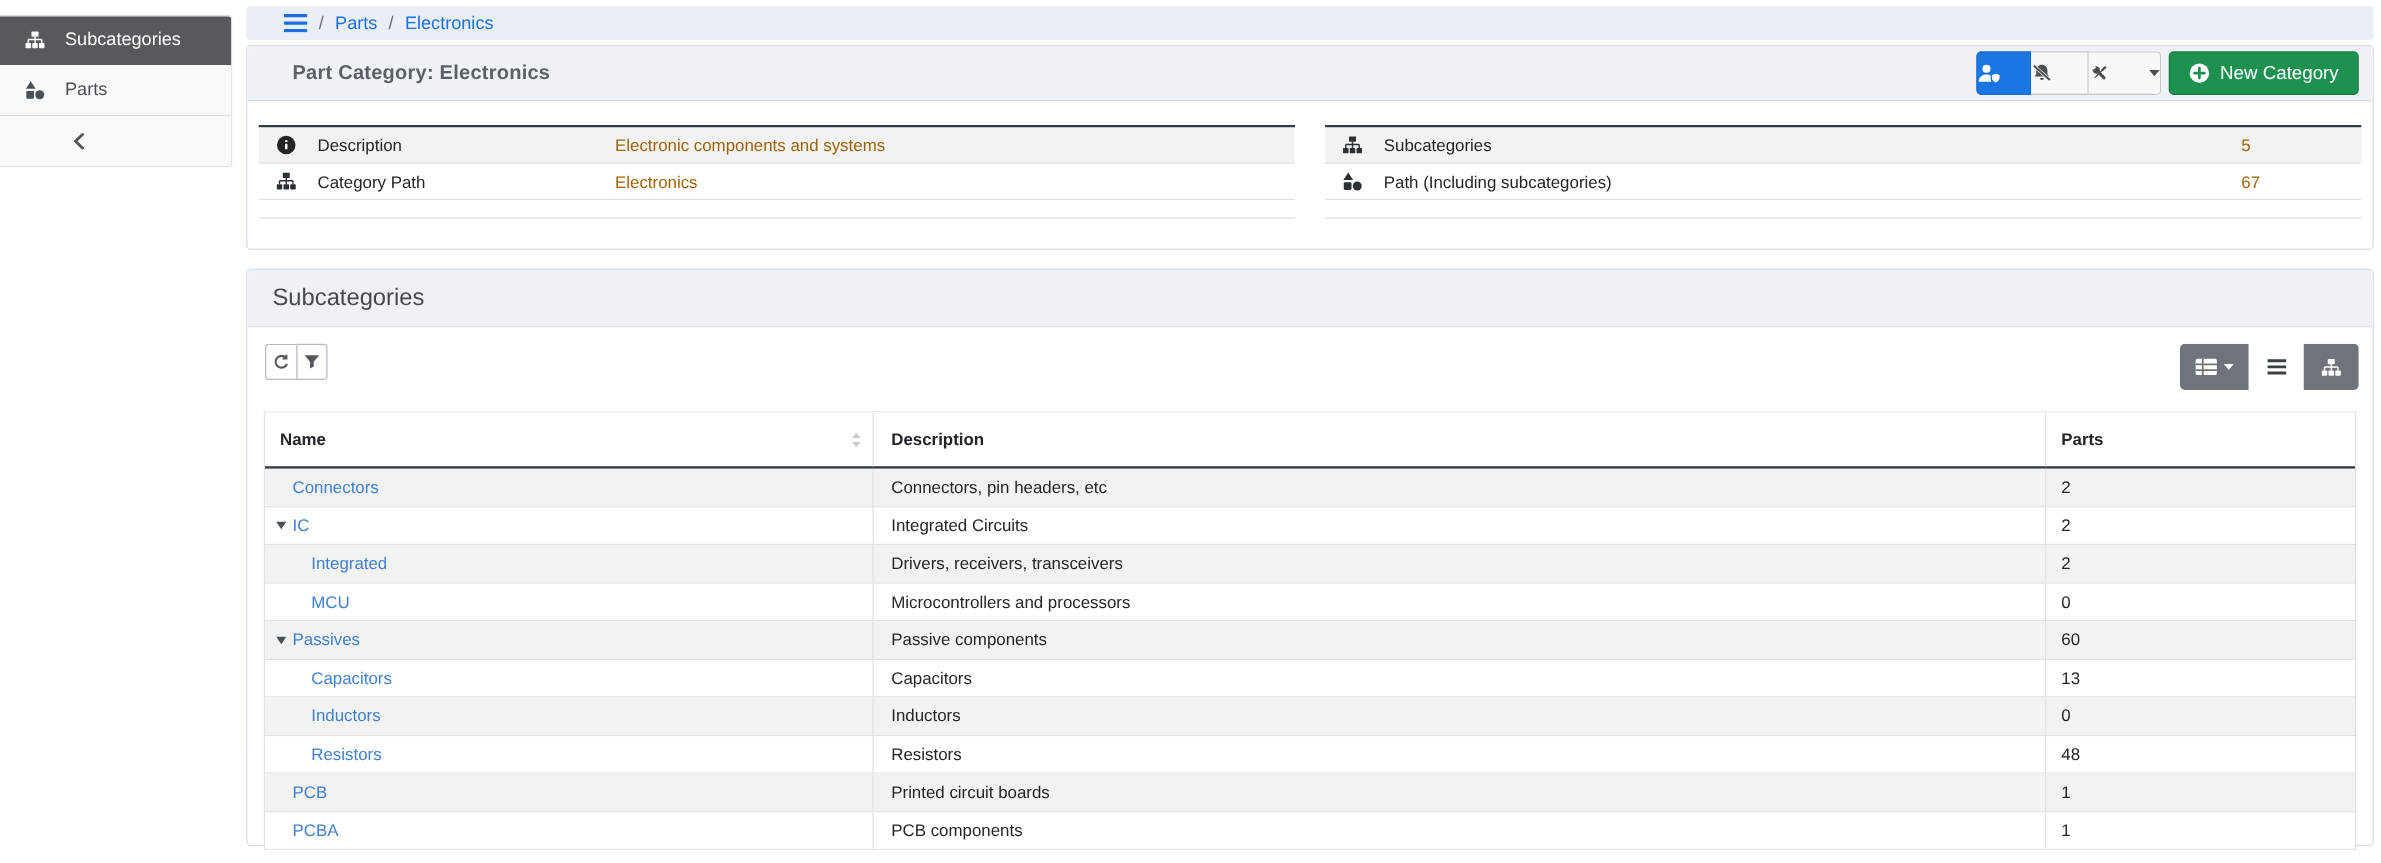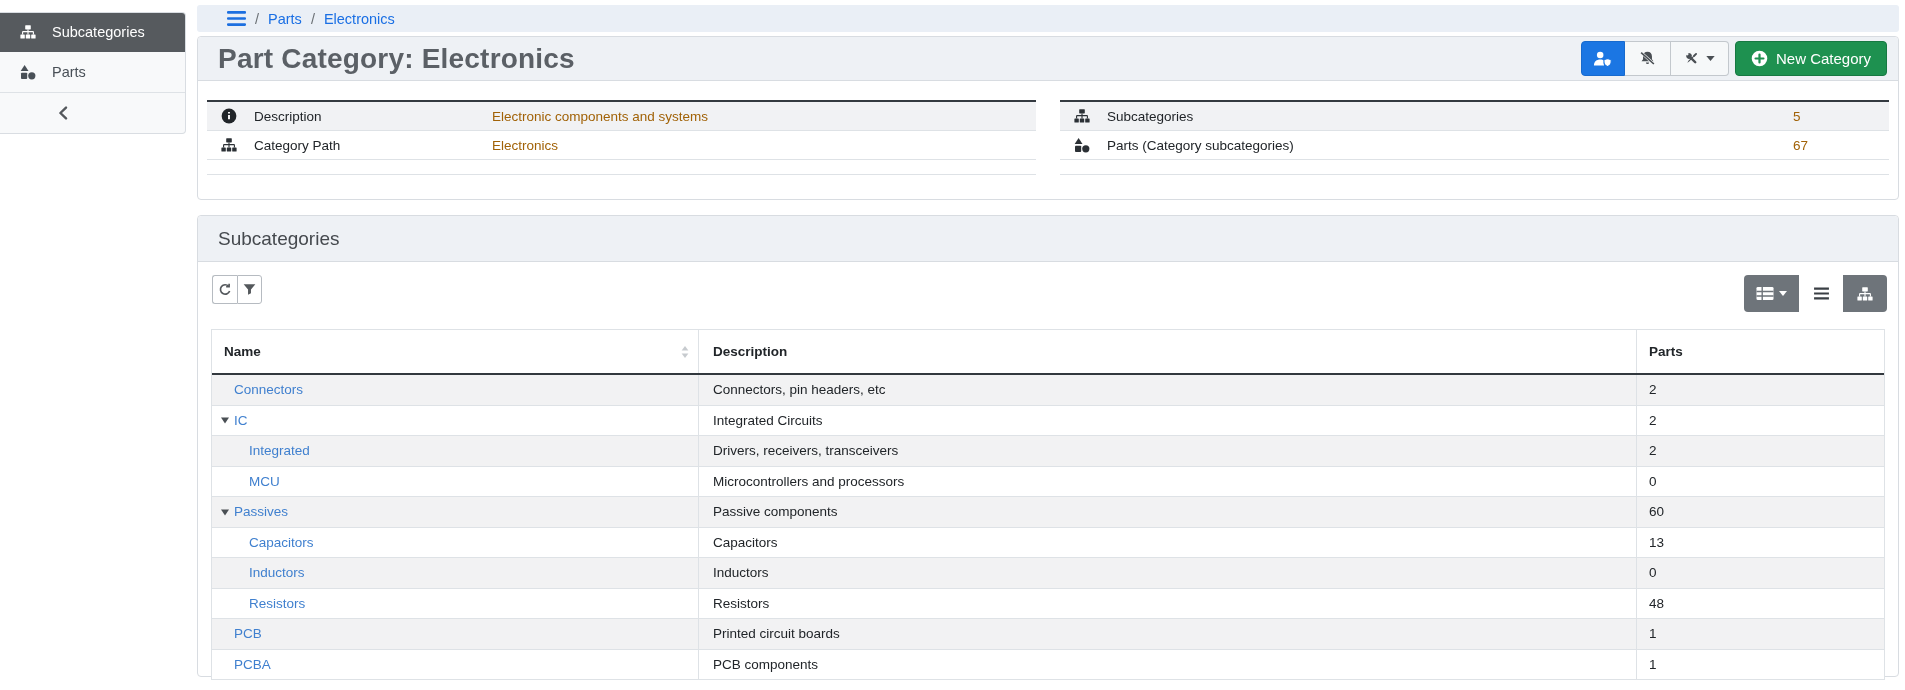--- a/index.html
+++ b/index.html
@@ -29,26 +29,26 @@
 
   
   .panel{position:absolute;left:197px;width:1702px;box-sizing:border-box;background:#fff;
     border:1px solid #d8dce1;border-radius:4px;}
   #panel1{top:36px;height:164px;}
   #panel2{top:215px;height:462px;}
   .panel-head{height:45px;background:#eef1f5;border-bottom:1px solid #d8dce1;border-radius:4px 4px 0 0;
     display:flex;align-items:center;padding:0 11px 0 20px;box-sizing:border-box;}
   #panel1 .panel-head{height:44px;}
   #panel2 .panel-head{height:46px;}
-  .page-title{font-size:28px;font-weight:bold;color:#5b6066;letter-spacing:.2px;}
+  .page-title{font-size:16px;font-weight:bold;color:#5b6066;letter-spacing:.2px;margin-left:16px;}
   .section-title{font-size:19px;color:#45494e;}
 
   
   .head-actions{margin-left:auto;display:flex;align-items:center;}
-  .btn{height:35px;box-sizing:border-box;display:flex;align-items:center;justify-content:center;cursor:pointer;}
+  .btn{height:35px;box-sizing:border-box;display:flex;align-items:center;justify-content:space-between;cursor:pointer;}
   .btn-blue{width:44px;background:#1b76e3;border:1px solid #176ace;border-radius:4px 0 0 4px;color:#fff;}
   .btn-light{width:46px;background:#f6f8f9;border:1px solid #c3c8cd;border-left:none;color:#4a4f54;}
   .btn-tools{width:58px;gap:6px;border-radius:0 4px 4px 0;}
   .btn-green{margin-left:6px;padding:0 15px;background:#1e9150;border:1px solid #177942;color:#fff;
     border-radius:4px;font-size:15px;gap:8px;}
 
   
   .panel-body1{padding:19px 9px 0;display:flex;gap:24px;}
   .info-table{flex:1;border-top:2px solid #343a40;}
   .info-row{height:29px;display:flex;align-items:center;border-bottom:1px solid #dee2e6;
@@ -249,21 +249,21 @@
             <span class="info-value">5</span>
           </div>
           <div class="info-row">
             <span class="icn">
               <svg viewBox="0 0 16 16" width="16" height="16" fill="currentColor">
                 <path d="M4.6 1 8.5 7H0.7z"></path>
                 <rect x="1" y="8.7" width="6.2" height="6.2" rx="0.9"></rect>
                 <circle cx="11.8" cy="11.8" r="3.6"></circle>
               </svg>
             </span>
-            <span class="info-label">Parts (Category subcategories)</span>
+            <span class="info-label">Path (Including subcategories)</span>
             <span class="info-value">67</span>
           </div>
         </div>
       <div class="info-spacer"></div>
     </div>
   </div>
 </div>
 
 <div id="panel2" class="panel">
   <div class="panel-head">

